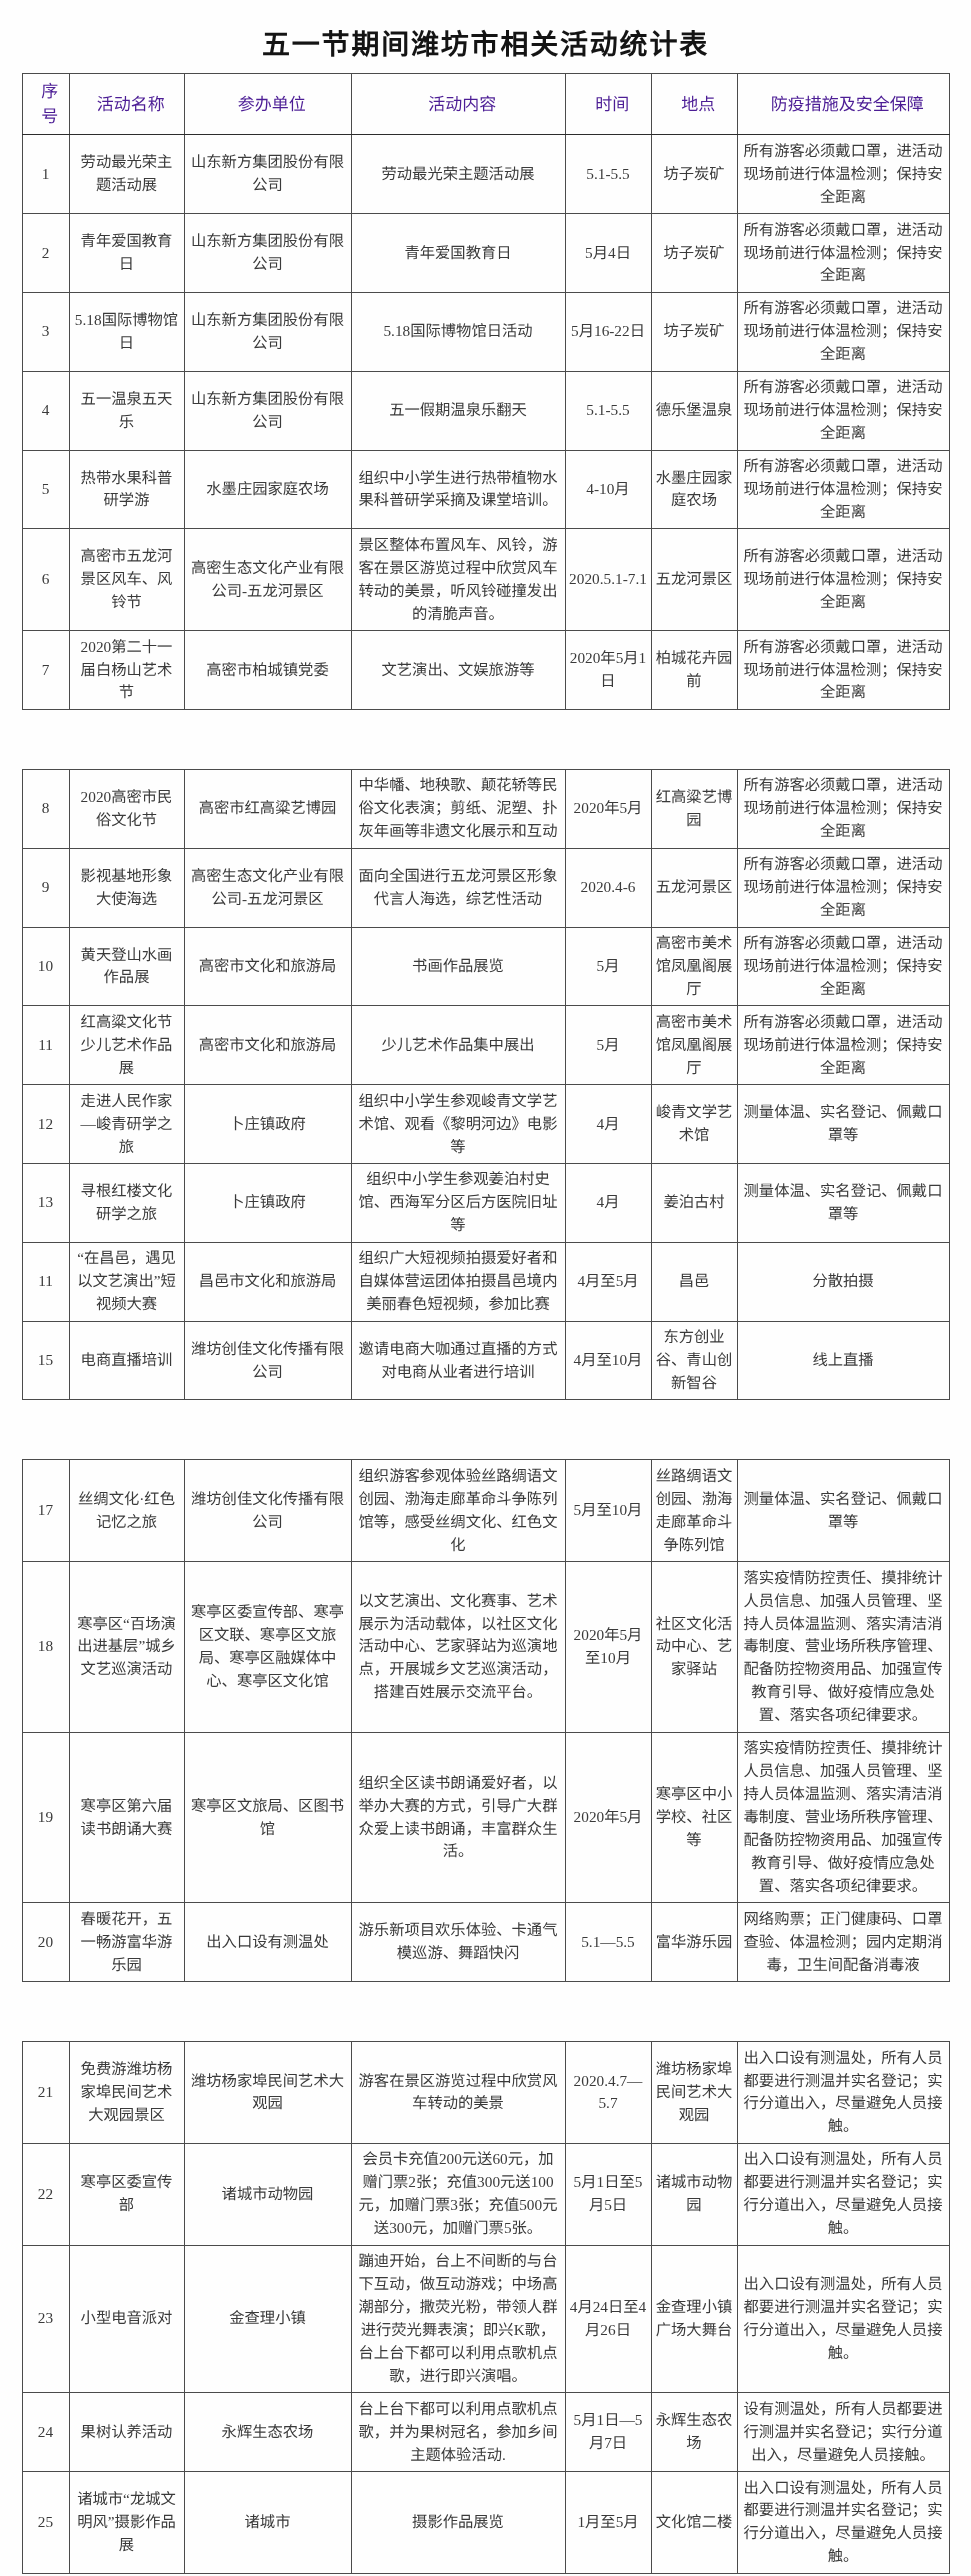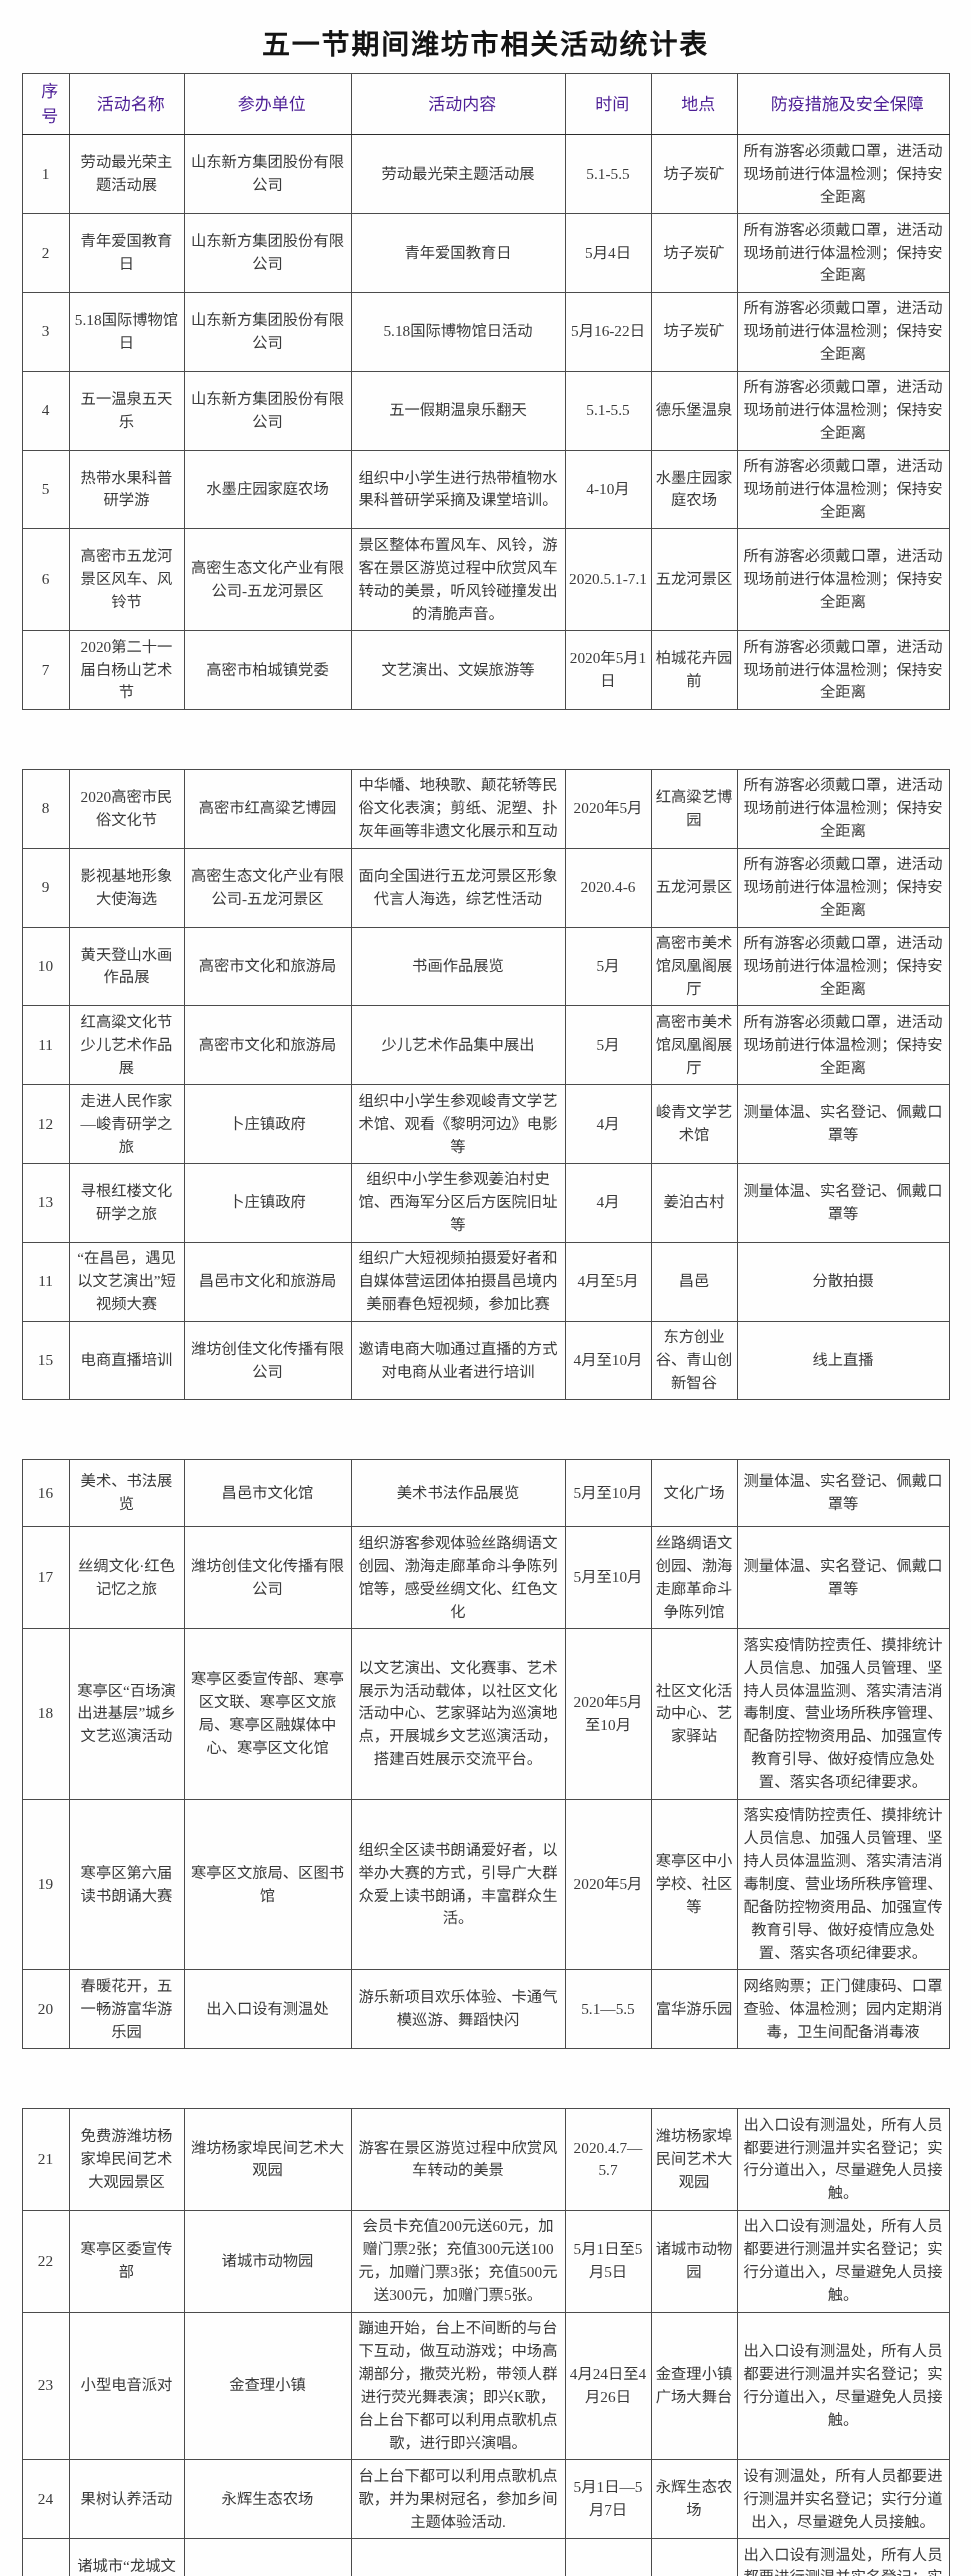--- a/index.html
+++ b/index.html
@@ -239,29 +239,20 @@
     <col style="width:47px">
       <col style="width:115px">
       <col style="width:167px">
     <col style="width:214px">
       <col style="width:86px">
       <col style="width:86px">
       <col style="width:212px">
   </colgroup>
   <tbody>
       <tr>
-    <td>16</td>
-    <td>美术、书法展览</td>
-    <td>昌邑市文化馆</td>
-    <td>美术书法作品展览</td>
-    <td>5月至10月</td>
-    <td>文化广场</td>
-    <td>测量体温、实名登记、佩戴口罩等</td>
-  </tr>
-      <tr>
     <td>17</td>
     <td>丝绸文化·红色记忆之旅</td>
     <td>潍坊创佳文化传播有限公司</td>
     <td>组织游客参观体验丝路绸语文创园、渤海走廊革命斗争陈列馆等，感受丝绸文化、红色文化</td>
     <td>5月至10月</td>
     <td>丝路绸语文创园、渤海走廊革命斗争陈列馆</td>
     <td>测量体温、实名登记、佩戴口罩等</td>
   </tr>
       <tr>
     <td>18</td>

